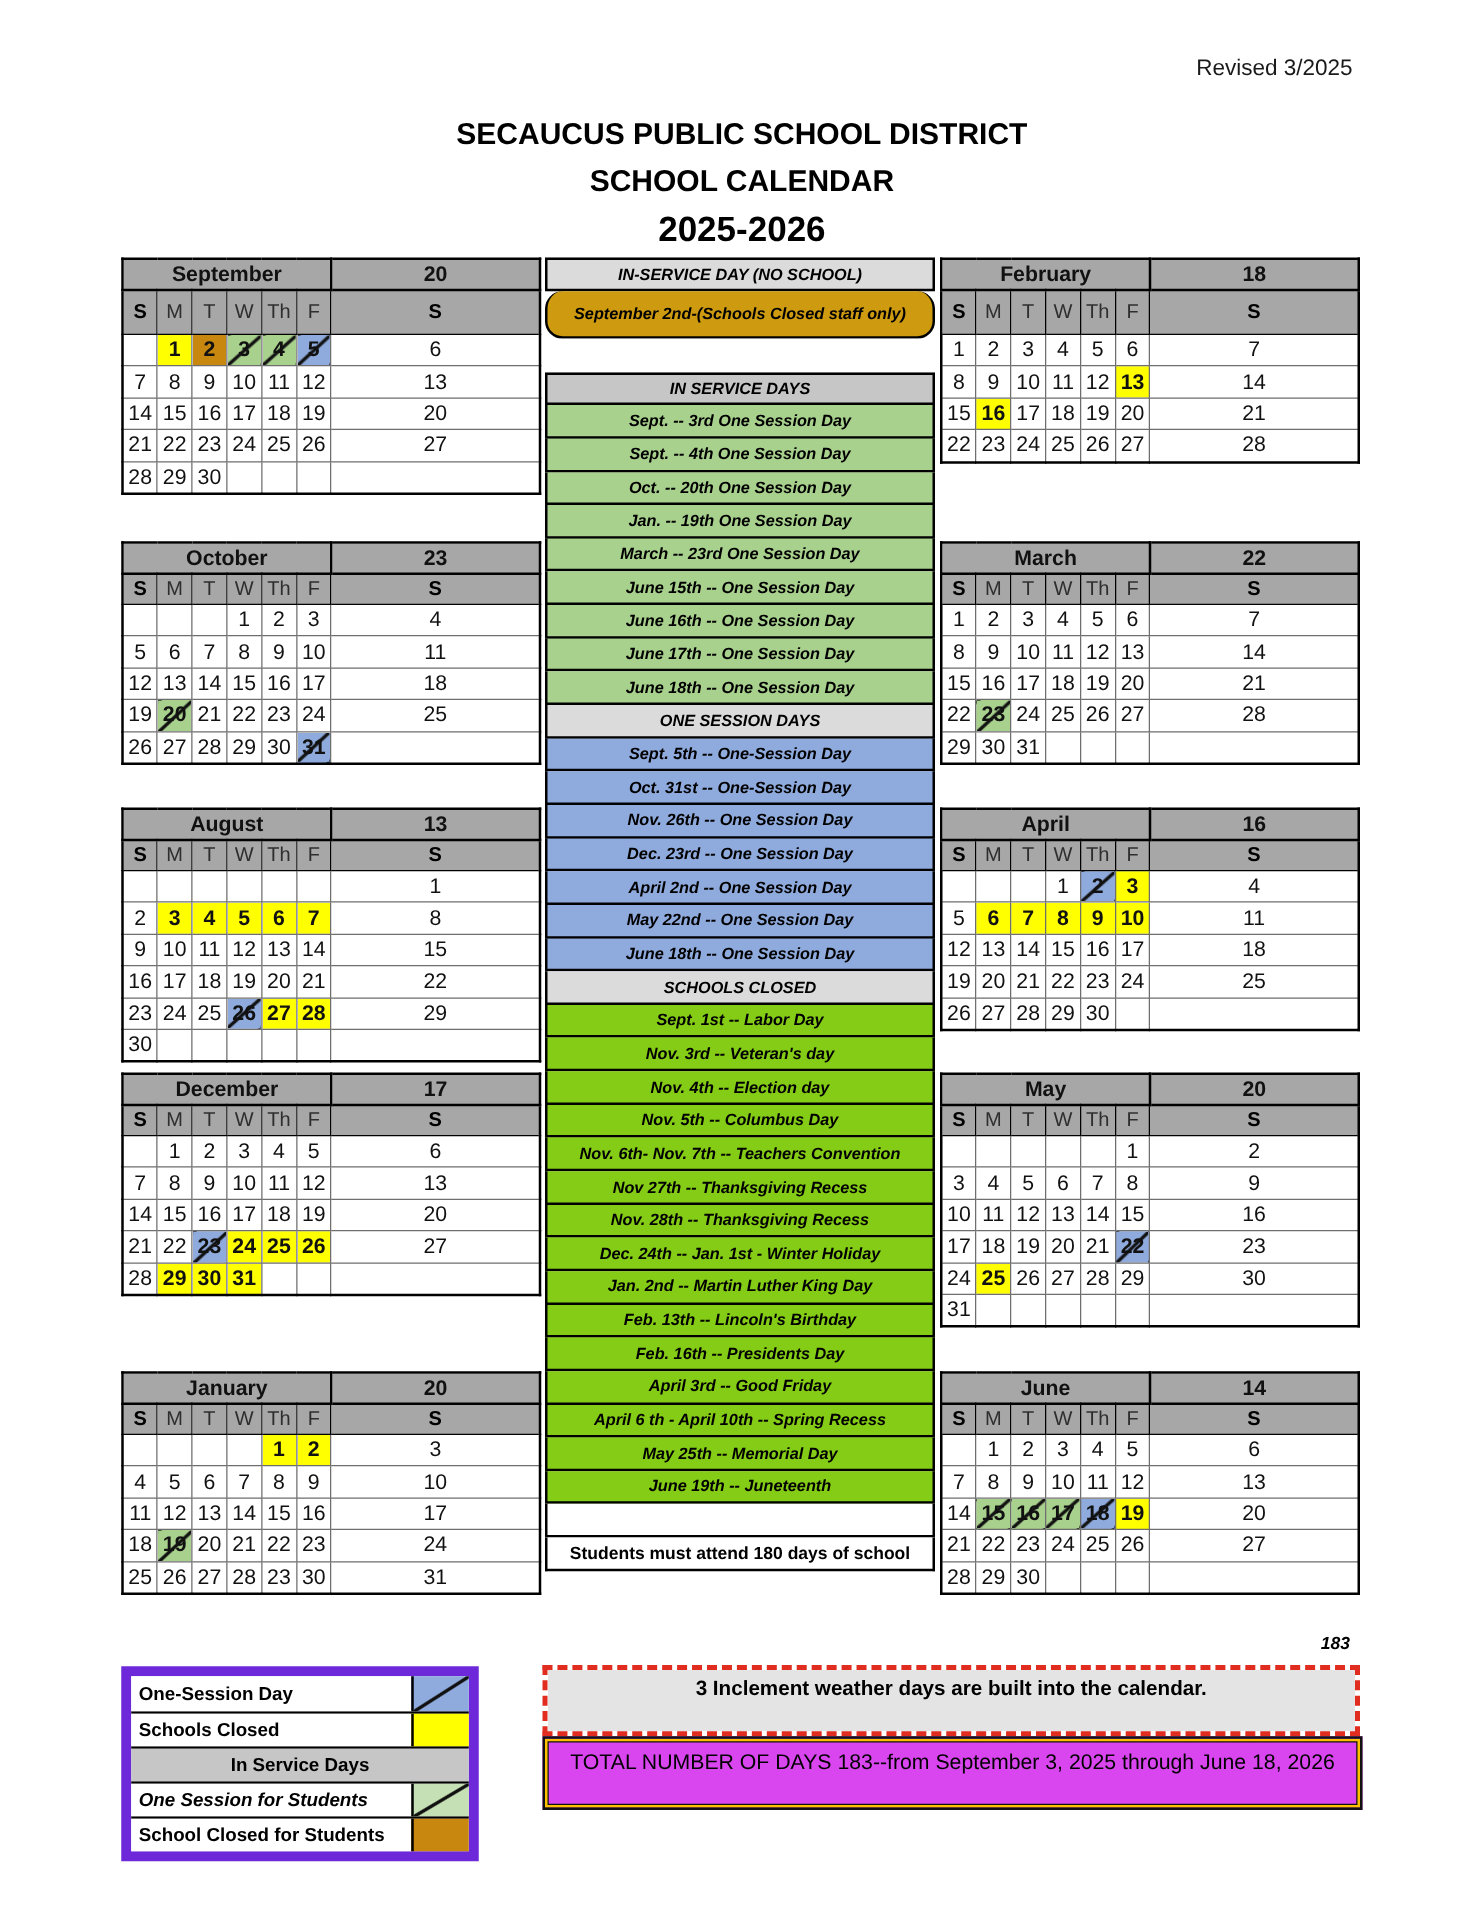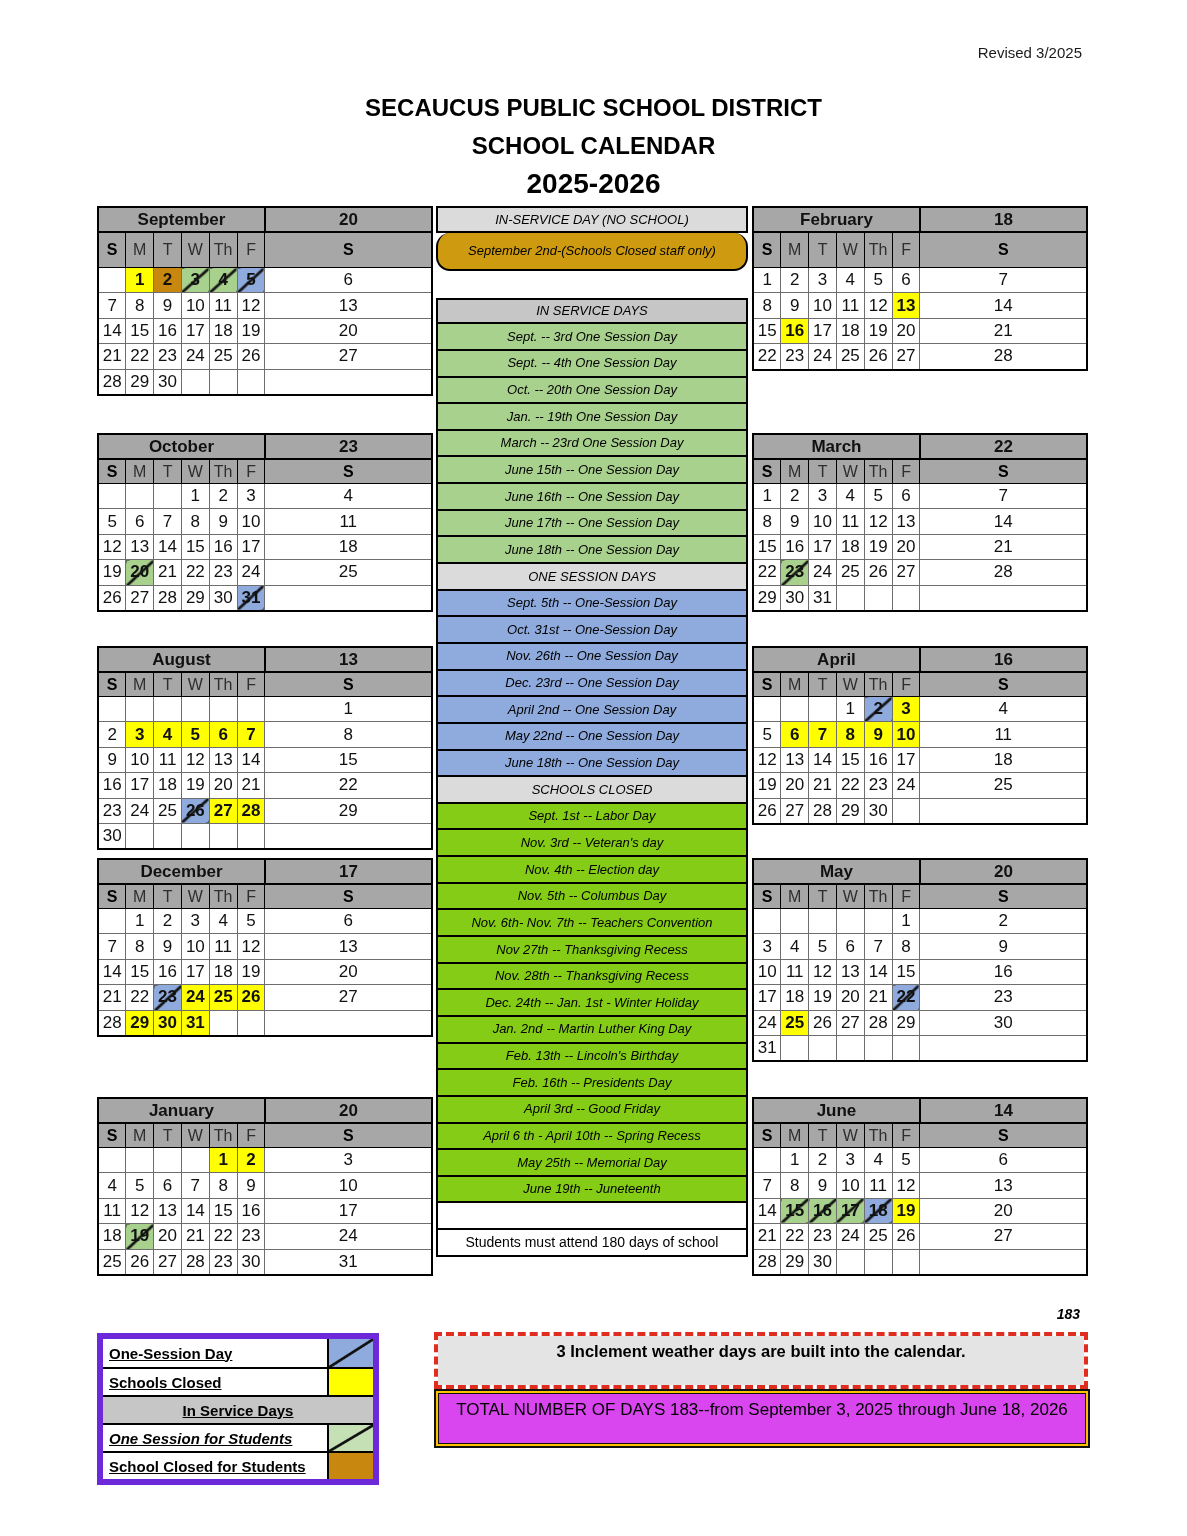--- a/index.html
+++ b/index.html
@@ -1,20 +1,20 @@
 <!DOCTYPE html>
 <html><head>
 <meta charset="utf-8">
 <style>
   html,body{margin:0;padding:0;background:#fff;}
   .page{position:relative;width:1187px;height:1536px;background:#fff;
         font-family:"Liberation Sans", sans-serif;color:#000;overflow:hidden;}
 
   
-  .revised{position:absolute;top:44px;left:0;width:1082px;text-align:right;font-size:15px;color:#1a1a1a;}
+  .revised{position:absolute;top:44px;left:0;width:1082px;text-align:right;font-size:18px;color:#1a1a1a;}
   .titles{position:absolute;top:96px;left:0;width:1187px;text-align:center;font-weight:bold;}
   .title1{font-size:24px;line-height:1.0;}
   .title2{font-size:24px;line-height:1.0;margin-top:14px;}
   .title3{font-size:28px;line-height:1.0;margin-top:12px;}
 
   
   table.month{position:absolute;border-collapse:collapse;table-layout:fixed;width:336px;
               border:2px solid #000;}
   table.month td{width:48px;height:24.4px;text-align:center;vertical-align:middle;
                  font-size:17px;color:#111;border:1px solid #6e6e6e;padding:0;overflow:hidden;}
@@ -34,35 +34,35 @@
   td.slash{background-image:linear-gradient(to bottom right,
             transparent calc(50% - 1.6px), #111 calc(50% - .5px),
             #111 calc(50% + 1.1px), transparent calc(50% + 2.2px));}
   td.absent{border:none;}
 
   
   .mid{position:absolute;left:436px;top:206px;width:312px;}
   .mrow{box-sizing:border-box;width:100%;height:26.65px;
         border:2px solid #000;border-top-width:0;
         display:flex;align-items:center;justify-content:center;
-        font-size:13px;font-weight:normal;font-style:italic;text-align:center;line-height:1.05;}
+        font-size:13px;font-weight:bold;font-style:italic;text-align:center;line-height:1.05;}
   .mrow.first{border-top-width:2px;}
   .mrow.bt{border-top-width:2px;}
   .bg-grayLight{background:#DBDBDB;}
   .bg-grayMid{background:#C6C6C6;}
   .bg-gold{background:#CE9B10;}
   .bg-green{background:#A9D18E;}
   .bg-blue{background:#8FAADC;}
   .bg-yellow{background:#84cc16;}
   .bg-white{background:#fff;}
   .bg-none{background:#fff;border-color:transparent;}
   .upright{font-style:normal;font-size:14px;}
 
   
-  .legend{position:absolute;left:97px;top:1333px;width:270px;border:6px solid #6d28d9;text-decoration:underline;}
+  .legend{position:absolute;left:97px;top:1333px;width:270px;border:8px solid #6d28d9;}
   .lrow{box-sizing:border-box;display:flex;height:28px;border-top:2px solid #000;}
   .lrow:first-child{border-top:none;}
   .llabel{flex:1;display:flex;align-items:center;padding-left:6px;font-size:15px;font-weight:bold;background:#fff;}
   .llabel.it{font-style:italic;}
   .lheader{flex:1;display:flex;align-items:center;justify-content:center;
            font-size:15px;font-weight:bold;background:#C6C6C6;}
   .lswatch{width:46px;border-left:2px solid #000;box-sizing:border-box;}
   .sw-blue{background:#8FAADC;}
   .sw-yellow{background:#FFFF00;}
   .sw-greenLight{background:#C5E0B4;}

